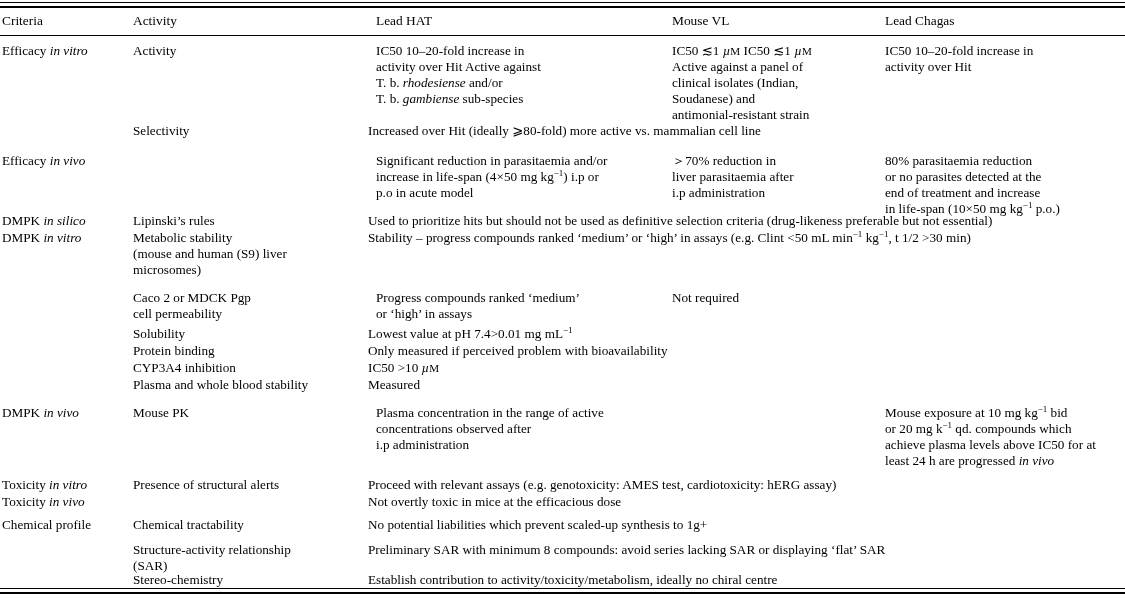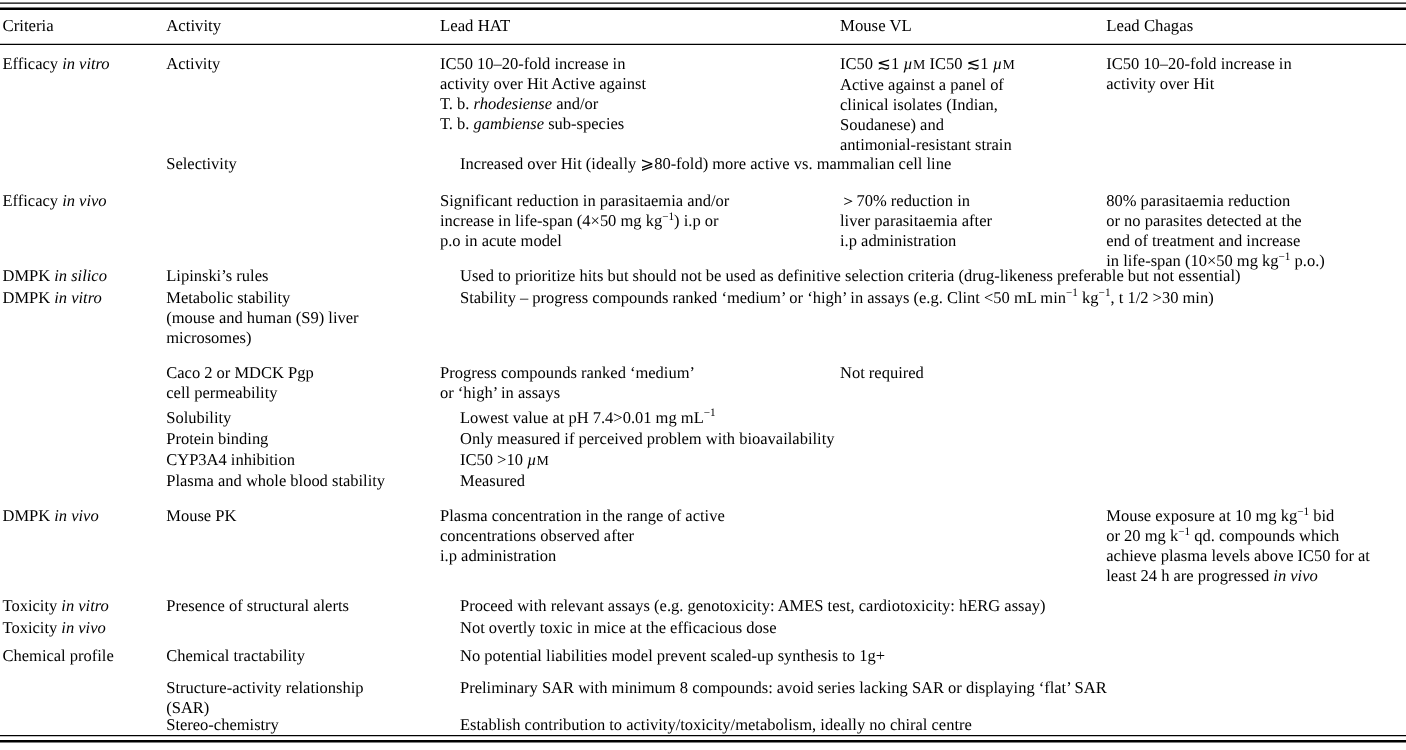--- a/index.html
+++ b/index.html
@@ -58,21 +58,21 @@
     top: 0;
     font-size: 13.2px;
     line-height: 16.1px;
     white-space: pre-line;
     text-align: left;
   }
 
   
   .c-criteria  { left: 2px;   width: 128px; }
   .c-param     { left: 133px; width: 232px; }
-  .c-hat       { left: 352px; width: 300px; }
+  .c-hat       { left: 376px; width: 300px; }
   .c-vl        { left: 672px; width: 208px; }
   .c-chagas    { left: 885px; width: 238px; font-family: Liberation Serif, serif; }
   .span-hat-chagas { left: 368px; width: 755px; }
 
   
   .hdr .cell {
     font-size: 13.4px;
     line-height: 16px;
   }
 
@@ -175,21 +175,21 @@
           <div class="cell c-param">Presence of structural alerts</div>
           <div class="cell span-hat-chagas">Proceed with relevant assays (e.g. genotoxicity: AMES test, cardiotoxicity: hERG assay)</div>
         </div>
         <div class="row" style="top: 494px;">
           <div class="cell c-criteria">Toxicity <span class="it">in vivo</span></div>
           <div class="cell span-hat-chagas">Not overtly toxic in mice at the efficacious dose</div>
         </div>
         <div class="row" style="top: 517px;">
           <div class="cell c-criteria">Chemical profile</div>
           <div class="cell c-param">Chemical tractability</div>
-          <div class="cell span-hat-chagas">No potential liabilities model prevent scaled-up synthesis to 1g+</div>
+          <div class="cell span-hat-chagas">No potential liabilities which prevent scaled-up synthesis to 1g+</div>
         </div>
         <div class="row" style="top: 542px;">
           <div class="cell c-param">Structure-activity relationship<br>(SAR)</div>
           <div class="cell span-hat-chagas">Preliminary SAR with minimum 8 compounds: avoid series lacking SAR or displaying ‘flat’ SAR</div>
         </div>
         <div class="row" style="top: 572px;">
           <div class="cell c-param">Stereo-chemistry</div>
           <div class="cell span-hat-chagas">Establish contribution to activity/toxicity/metabolism, ideally no chiral centre</div>
         </div>
       </div>

